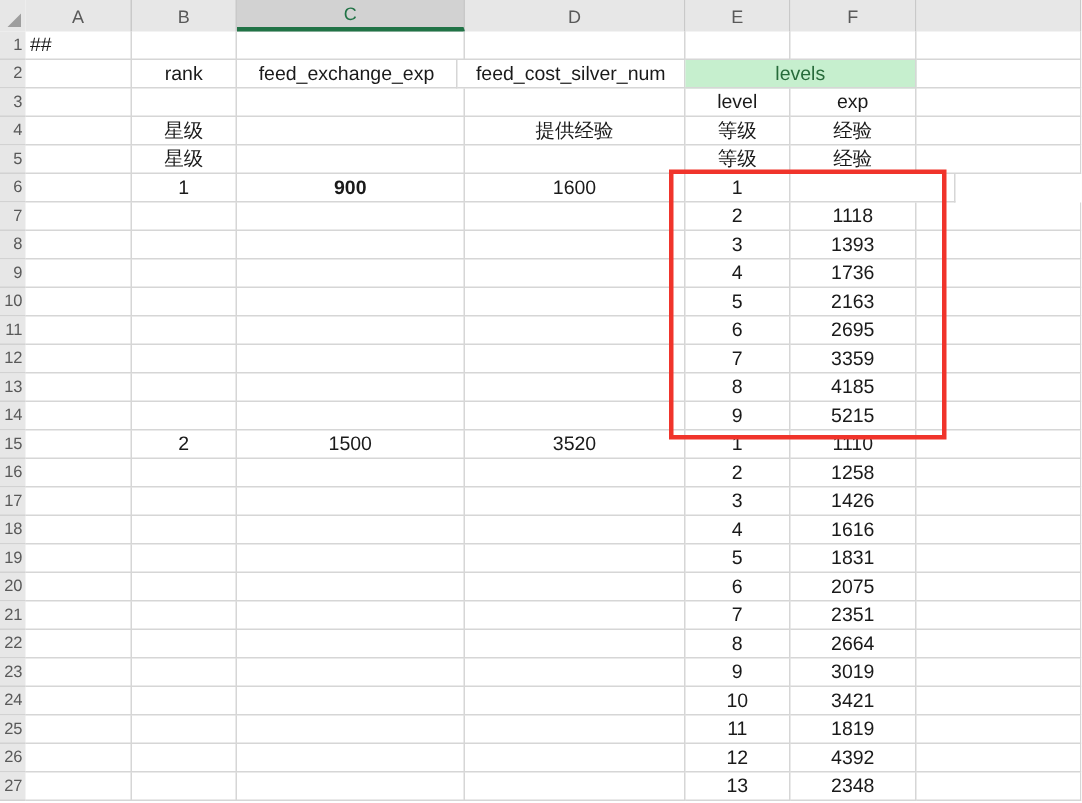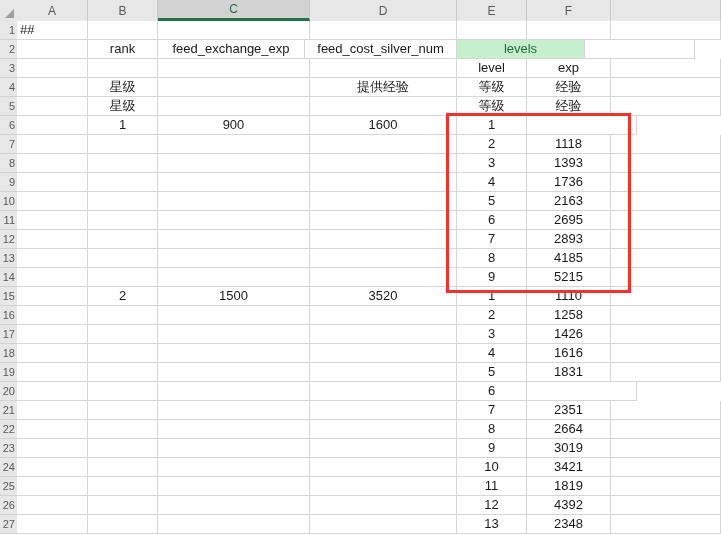--- a/index.html
+++ b/index.html
@@ -79,21 +79,21 @@
         <div class="cell" style="width: 70px;"></div>
         <div class="cell" style="width: 84px;"></div>
         <div class="cell" style="width: 110px;"></div>
       </div>
       <div class="grid-row">
         <div class="row-hdr">2</div>
         <div class="cell" style="width: 71px;"></div>
         <div class="cell" style="width: 70px;">rank</div>
         <div class="cell" style="width: 147px;">feed_exchange_exp</div>
         <div class="cell" style="width: 152px;">feed_cost_silver_num</div>
-        <div class="cell good" style="width: 128px;">levels</div>
+        <div class="cell good" style="width: 154px;">levels</div>
         <div class="cell" style="width: 110px;"></div>
       </div>
       <div class="grid-row">
         <div class="row-hdr">3</div>
         <div class="cell" style="width: 71px;"></div>
         <div class="cell" style="width: 70px;"></div>
         <div class="cell" style="width: 152px;"></div>
         <div class="cell" style="width: 147px;"></div>
         <div class="cell" style="width: 70px;">level</div>
         <div class="cell" style="width: 84px;">exp</div>
@@ -116,21 +116,21 @@
         <div class="cell" style="width: 152px;"></div>
         <div class="cell" style="width: 147px;"></div>
         <div class="cell" style="width: 70px;">等级</div>
         <div class="cell" style="width: 84px;">经验</div>
         <div class="cell" style="width: 110px;"></div>
       </div>
       <div class="grid-row">
         <div class="row-hdr">6</div>
         <div class="cell" style="width: 71px;"></div>
         <div class="cell" style="width: 70px;">1</div>
-        <div class="cell" style="width: 152px;">900</div>
+        <div class="cell" style="width: 152px; font-weight: bold;">900</div>
         <div class="cell" style="width: 147px;">1600</div>
         <div class="cell" style="width: 70px;">1</div>
         <div class="cell" style="width: 110px;"></div>
       </div>
       <div class="grid-row">
         <div class="row-hdr">7</div>
         <div class="cell" style="width: 71px;"></div>
         <div class="cell" style="width: 70px;"></div>
         <div class="cell" style="width: 152px;"></div>
         <div class="cell" style="width: 147px;"></div>
@@ -178,21 +178,21 @@
         <div class="cell" style="width: 84px;">2695</div>
         <div class="cell" style="width: 110px;"></div>
       </div>
       <div class="grid-row">
         <div class="row-hdr">12</div>
         <div class="cell" style="width: 71px;"></div>
         <div class="cell" style="width: 70px;"></div>
         <div class="cell" style="width: 152px;"></div>
         <div class="cell" style="width: 147px;"></div>
         <div class="cell" style="width: 70px;">7</div>
-        <div class="cell" style="width: 84px;">2893</div>
+        <div class="cell" style="width: 84px;">3359</div>
         <div class="cell" style="width: 110px;"></div>
       </div>
       <div class="grid-row">
         <div class="row-hdr">13</div>
         <div class="cell" style="width: 71px;"></div>
         <div class="cell" style="width: 70px;"></div>
         <div class="cell" style="width: 152px;"></div>
         <div class="cell" style="width: 147px;"></div>
         <div class="cell" style="width: 70px;">8</div>
         <div class="cell" style="width: 84px;">4185</div>
@@ -258,20 +258,21 @@
         <div class="cell" style="width: 84px;">1831</div>
         <div class="cell" style="width: 110px;"></div>
       </div>
       <div class="grid-row">
         <div class="row-hdr">20</div>
         <div class="cell" style="width: 71px;"></div>
         <div class="cell" style="width: 70px;"></div>
         <div class="cell" style="width: 152px;"></div>
         <div class="cell" style="width: 147px;"></div>
         <div class="cell" style="width: 70px;">6</div>
+        <div class="cell" style="width: 84px;">2075</div>
         <div class="cell" style="width: 110px;"></div>
       </div>
       <div class="grid-row">
         <div class="row-hdr">21</div>
         <div class="cell" style="width: 71px;"></div>
         <div class="cell" style="width: 70px;"></div>
         <div class="cell" style="width: 152px;"></div>
         <div class="cell" style="width: 147px;"></div>
         <div class="cell" style="width: 70px;">7</div>
         <div class="cell" style="width: 84px;">2351</div>

